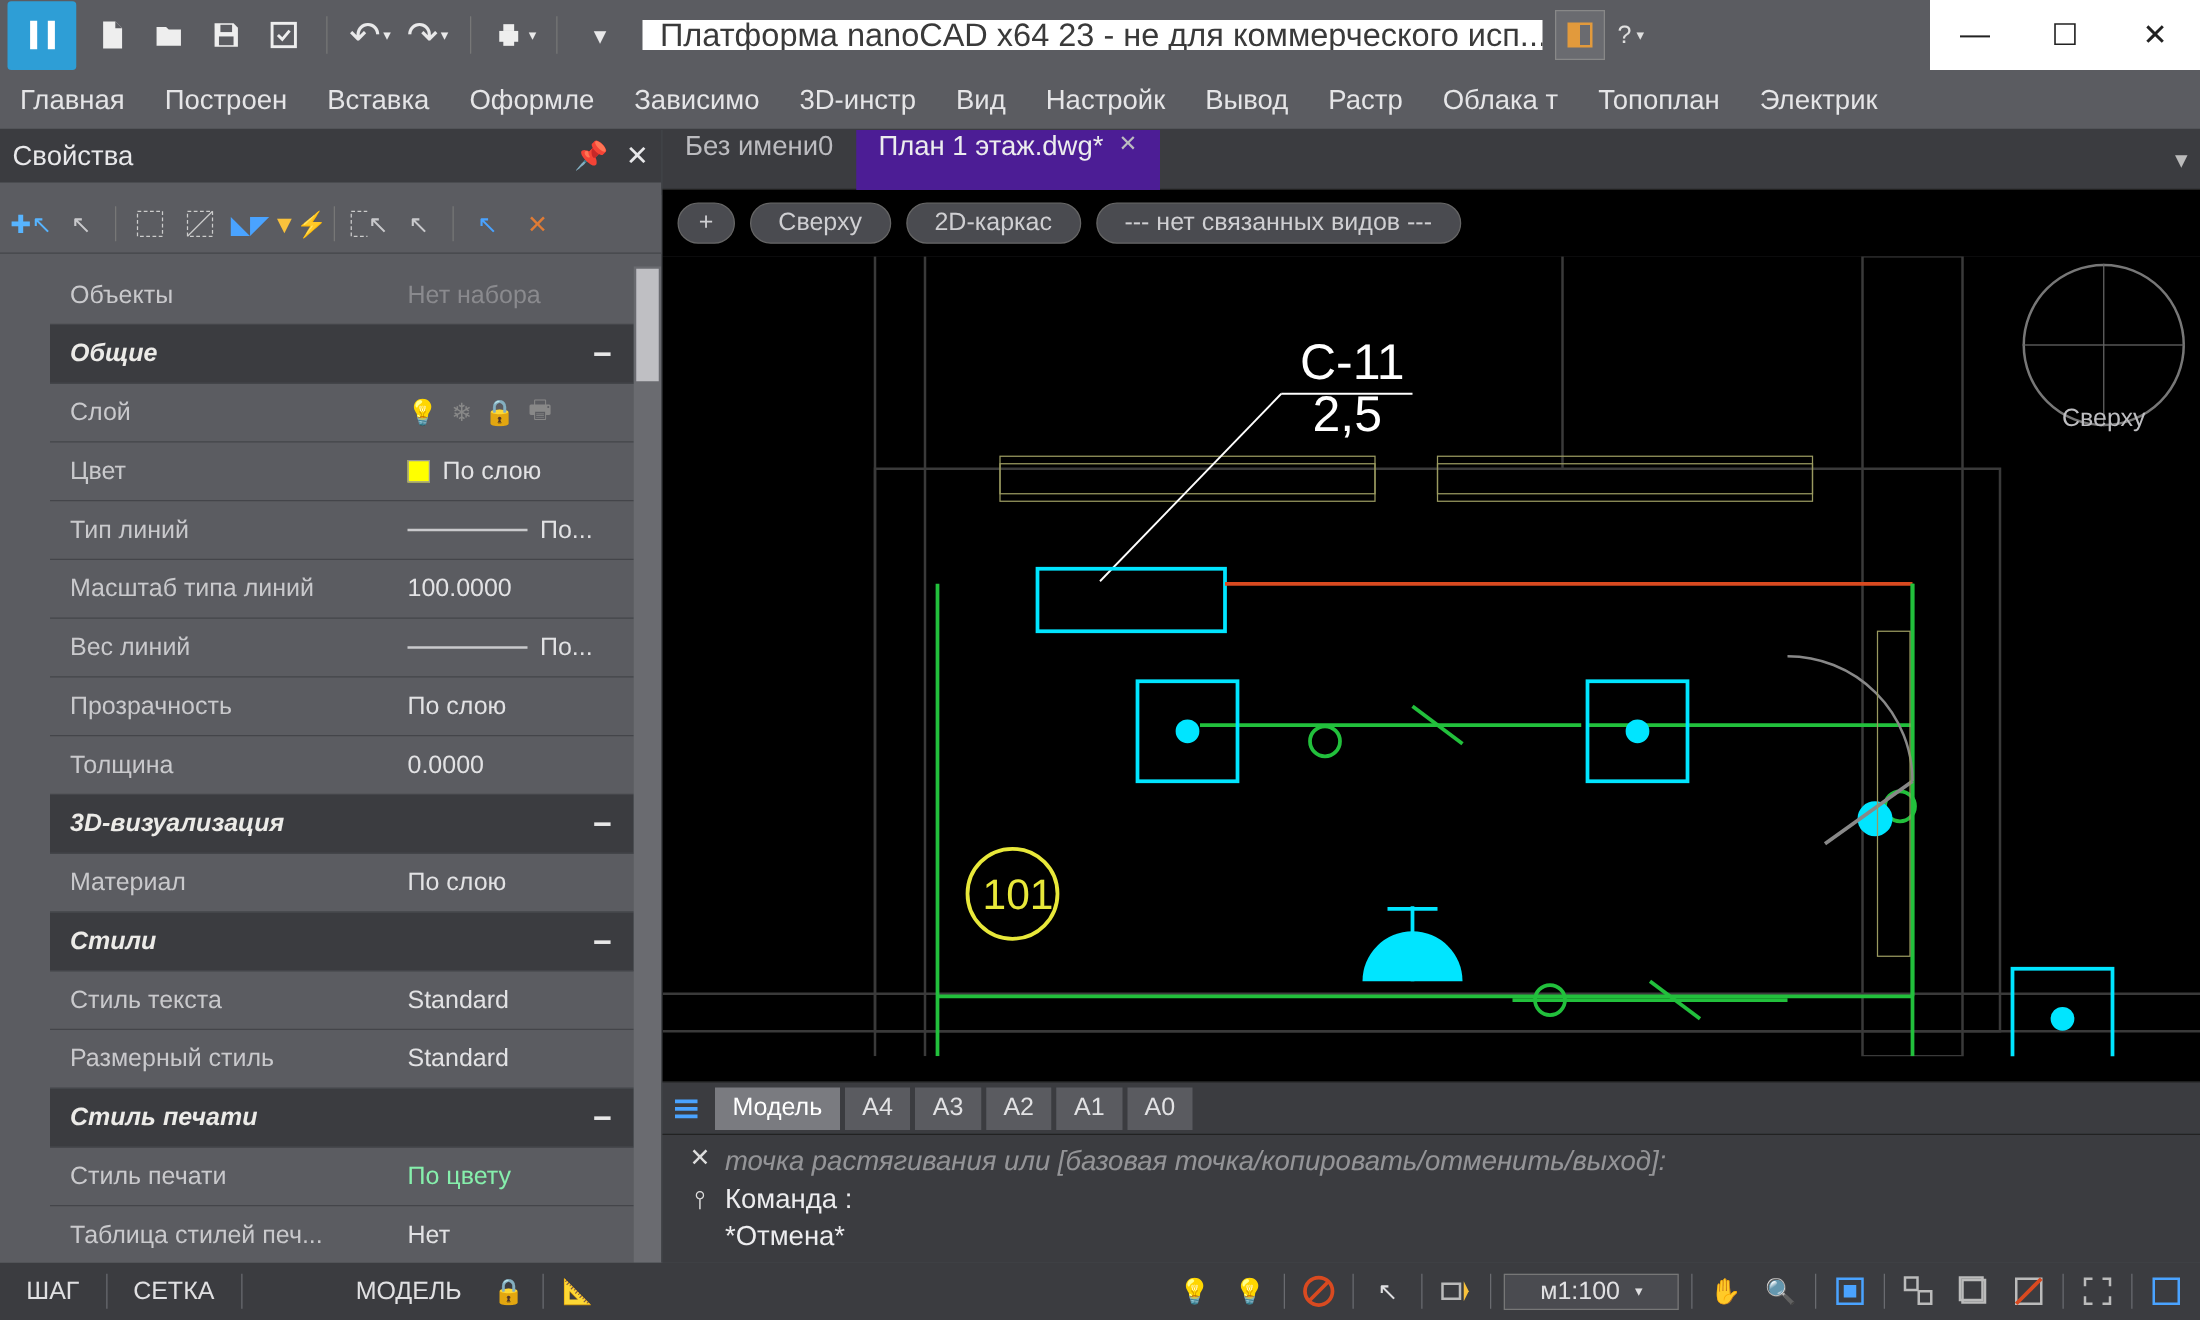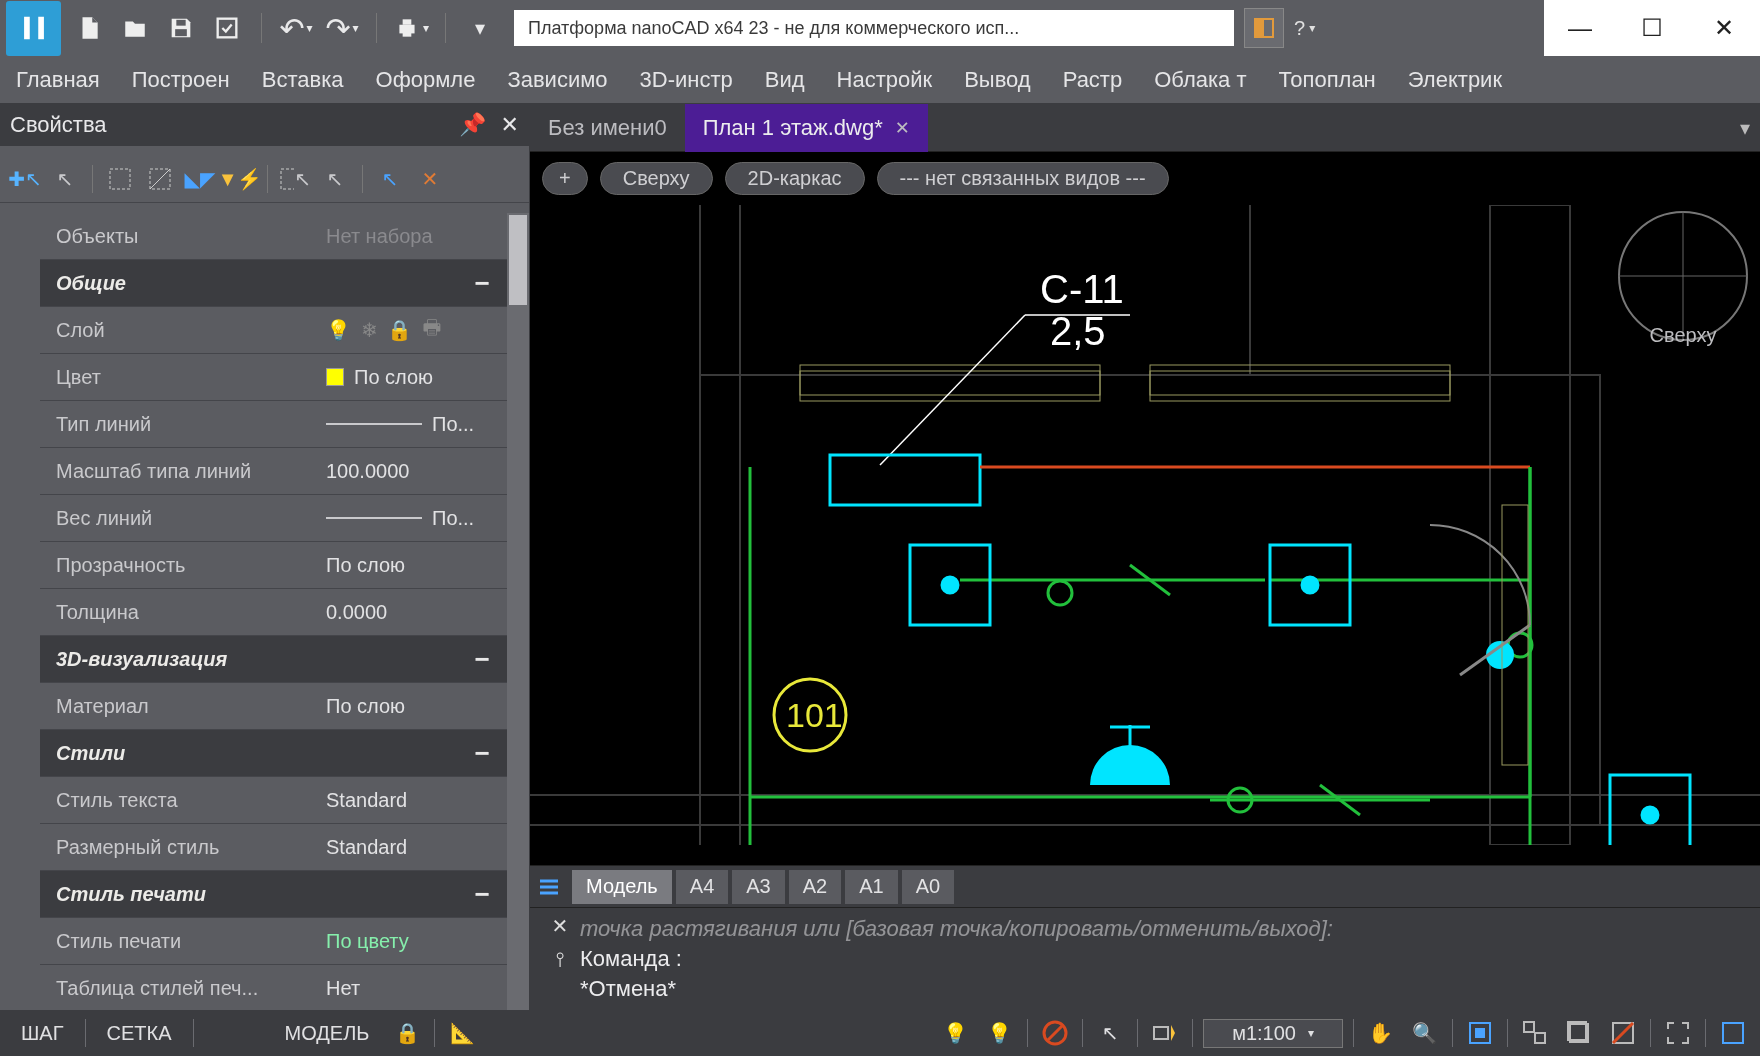--- a/index.html
+++ b/index.html
@@ -7,21 +7,21 @@
 
 
 .titlebar { height: 56px; display: flex; align-items: center; background: #5b5c61; }
 .app-icon { width: 55px; height: 55px; background:#2e9ed6; display:flex; align-items:center; justify-content:center; margin-left:6px; border-radius:3px; }
 .qat { display:flex; align-items:center; gap:10px; padding:0 10px; }
 .qat .ic { width:36px; height:36px; display:flex; align-items:center; justify-content:center; color:#e9e9ea; }
 .qat .sep { width:1px; height:30px; background:#777; margin:0 6px; }
 .arrow-combo { display:flex; align-items:center; }
 .arrow-combo .main { font-size:30px; }
 .arrow-combo .dd { font-size:12px; margin-left:2px; }
-.titlebox { background:#fff; color:#3a3a3a; height:36px; display:flex; align-items:center; padding:0 14px; font-size:18px; margin-left:6px; flex:0 0 720px; white-space:nowrap; overflow:hidden; }
+.titlebox { background:#fff; color:#3a3a3a; height:24px; display:flex; align-items:center; padding:0 14px; font-size:26px; margin-left:6px; flex:0 0 720px; white-space:nowrap; overflow:hidden; }
 .title-right { display:flex; align-items:center; gap:10px; margin-left:10px; }
 .title-right .tbtn { width:40px; height:40px; display:flex; align-items:center; justify-content:center; border:1px solid #888; background:#6a6b70; }
 .title-right .help { display:flex; align-items:center; gap:4px; color:#e0e0e0; }
 .win-controls { margin-left:auto; display:flex; height:56px; background:#fff; }
 .win-controls div { width:72px; display:flex; align-items:center; justify-content:center; color:#222; font-size:24px; }
 
 
 .ribbon { height:48px; background:#5b5c61; display:flex; align-items:center; border-bottom:1px solid #3b3c40; }
 .ribbon .tab { padding:0 16px; height:48px; display:flex; align-items:center; color:#e5e5e7; font-size:22px; white-space:nowrap; }
 
@@ -45,21 +45,21 @@
 .minus { font-size:26px; color:#e8e8e8; }
 .lineprev { width:96px; height:2px; background:#c9c9cc; display:inline-block; }
 .prop-body { flex:1; overflow:hidden; display:flex; }
 .prop-list { flex:1; }
 .prop-scroll { width:22px; background:#6a6b70; }
 .prop-scroll .thumb { width:18px; height:90px; background:#bfbfc3; margin:2px; }
 
 
 .canvas-side { flex:1; display:flex; flex-direction:column; background:#3b3c40; min-width:0; }
 .doc-tabs { display:flex; align-items:center; height:48px; background:#3b3c40; border-bottom:1px solid #222; }
-.doc-tab { padding:0 18px; height:48px; display:flex; align-items:center; color:#bcbcc0; gap:12px; font-size:22px; }
+.doc-tab { padding:0 18px; height:48px; display:flex; color:#bcbcc0; gap:12px; font-size:22px; }
 .doc-tab.active { background:#4c1d95; color:#ececee; }
 .doc-tab .close { color:#bcbcc0; font-size:18px; }
 .view-pills { display:flex; gap:12px; padding:10px 12px; background:#000; }
 .pill { background:#4a4b50; color:#cfcfd2; border-radius:18px; padding:4px 22px; font-size:20px; border:1px solid #666; display:flex; align-items:center; }
 .pill.plus { padding:4px 16px; }
 .canvas-wrap { flex:1; position:relative; background:#000; overflow:hidden; }
 .viewcube { position:absolute; top:6px; right:12px; width:130px; height:130px; }
 .viewcube .ring { position:absolute; inset:0; border:2px solid #777; border-radius:50%; }
 .viewcube .cross1 { position:absolute; left:50%; top:0; width:0; height:100%; border-left:1px solid #666; transform:translateX(-50%);}
 .viewcube .cross2 { position:absolute; top:50%; left:0; height:0; width:100%; border-top:1px solid #666; transform:translateY(-50%);}

